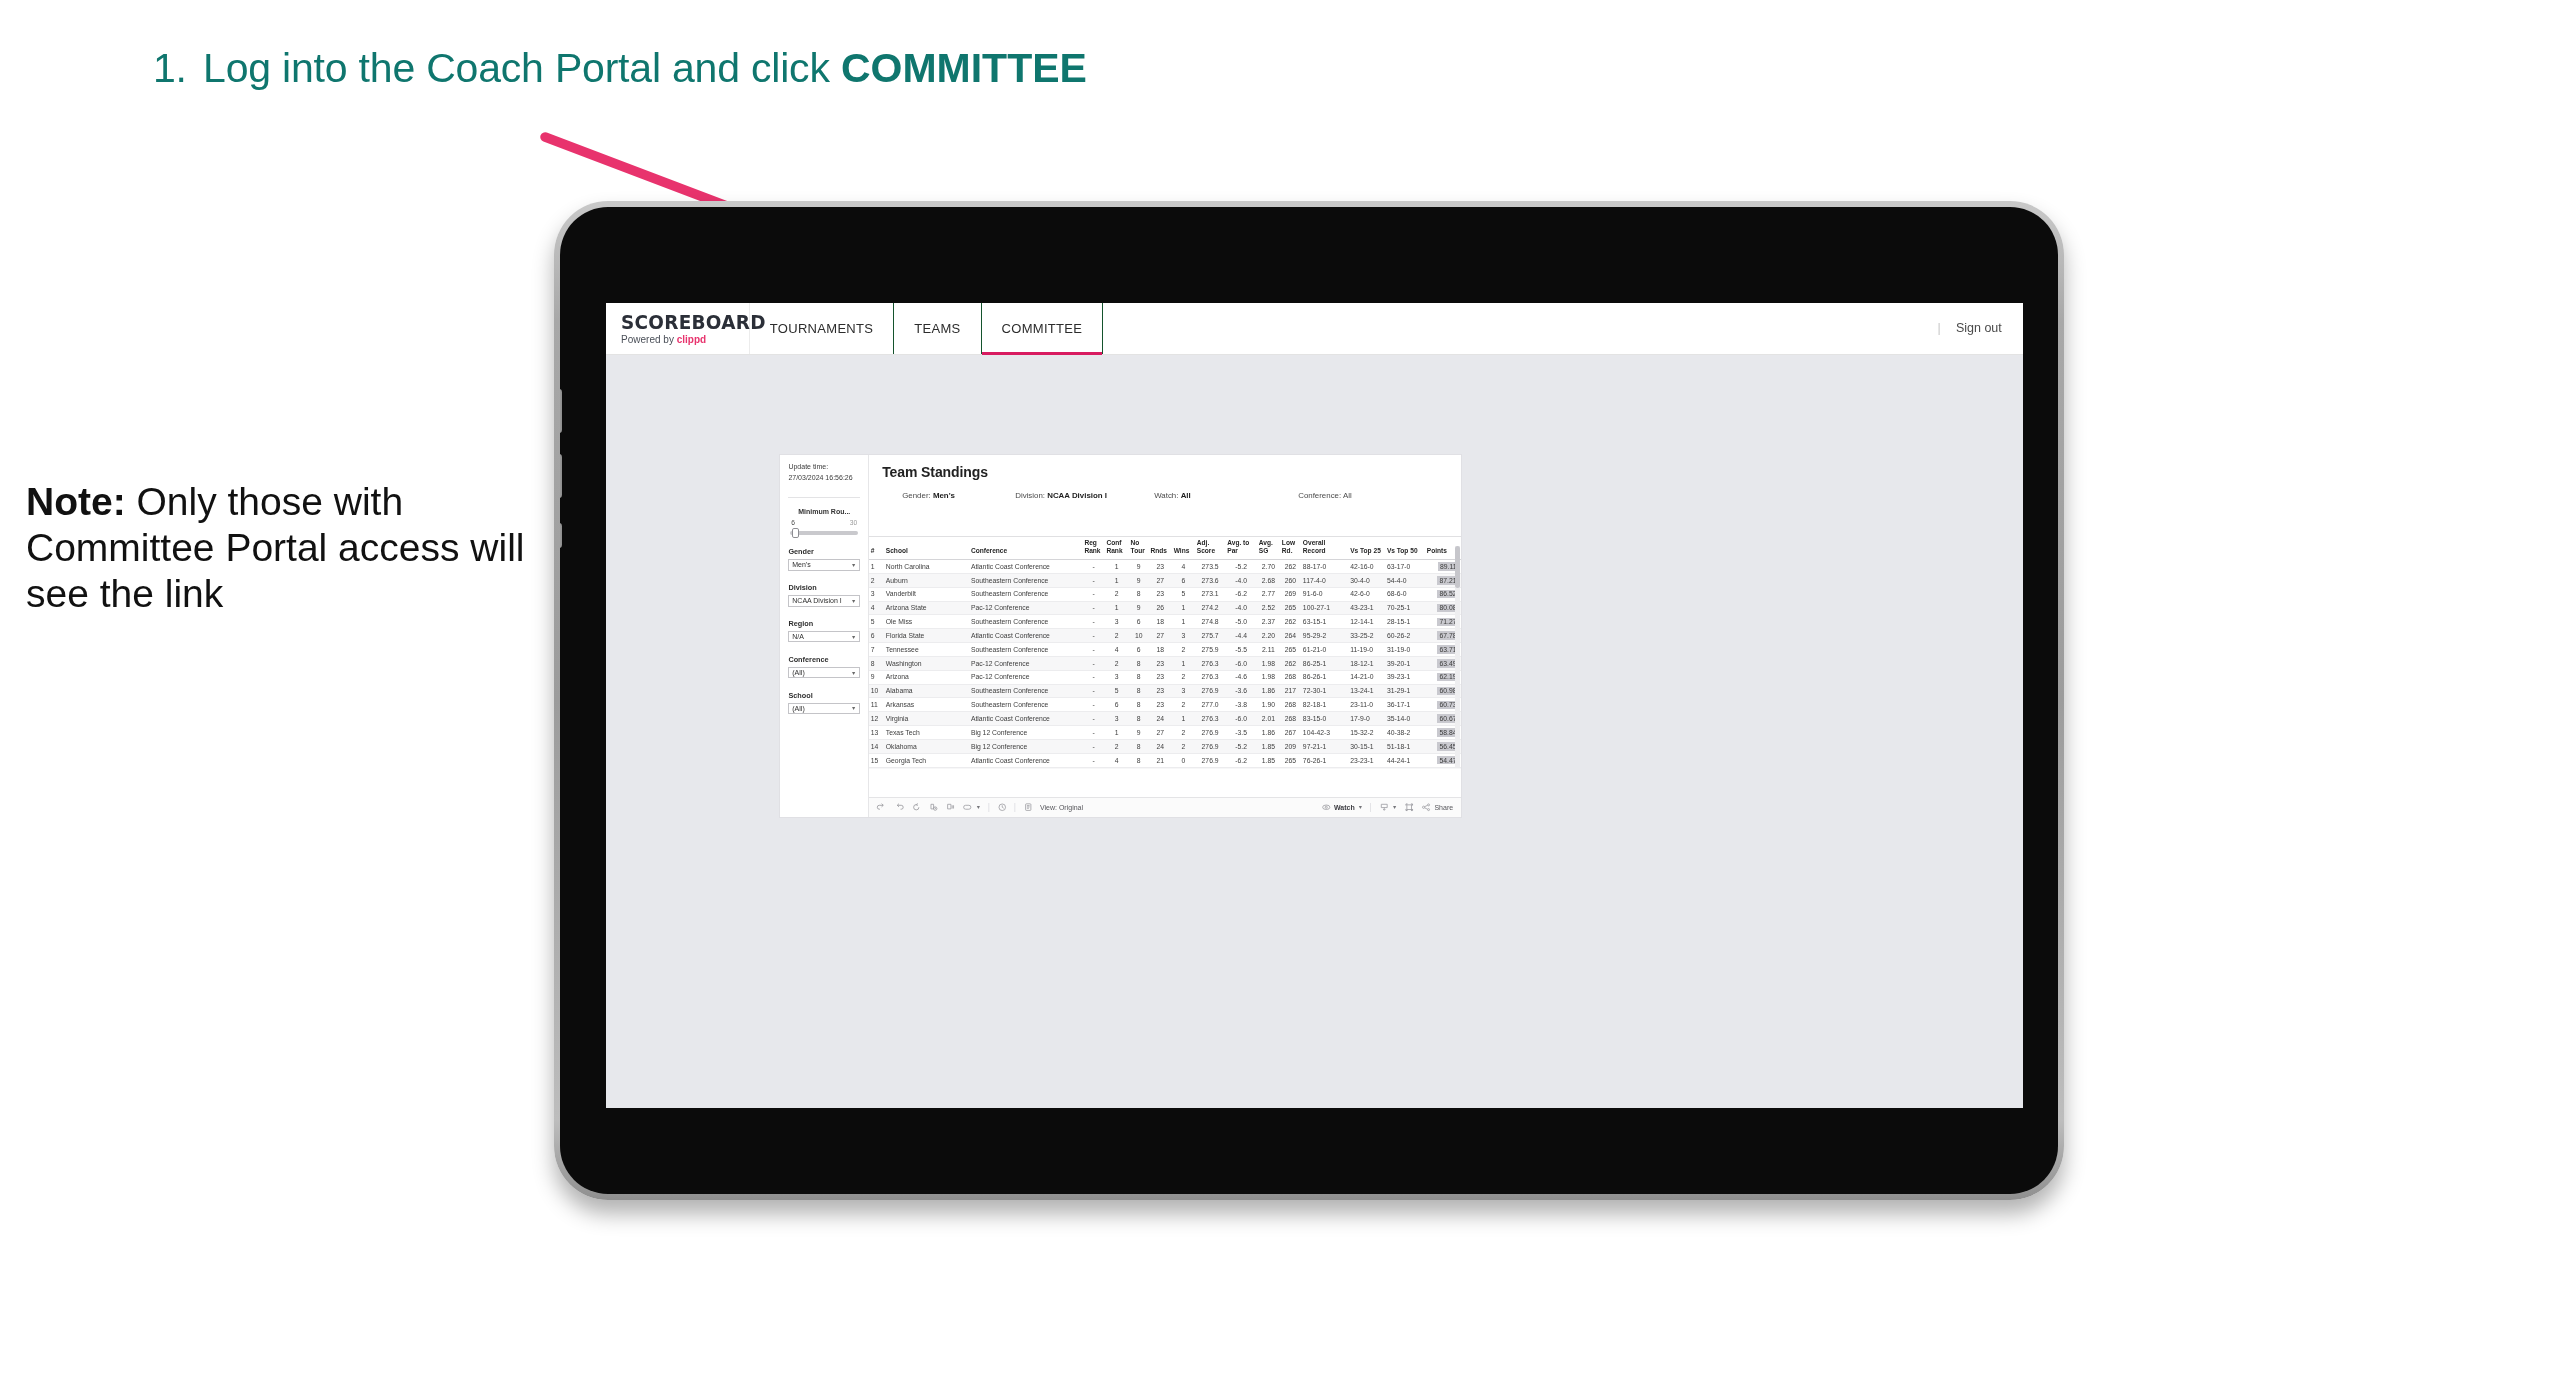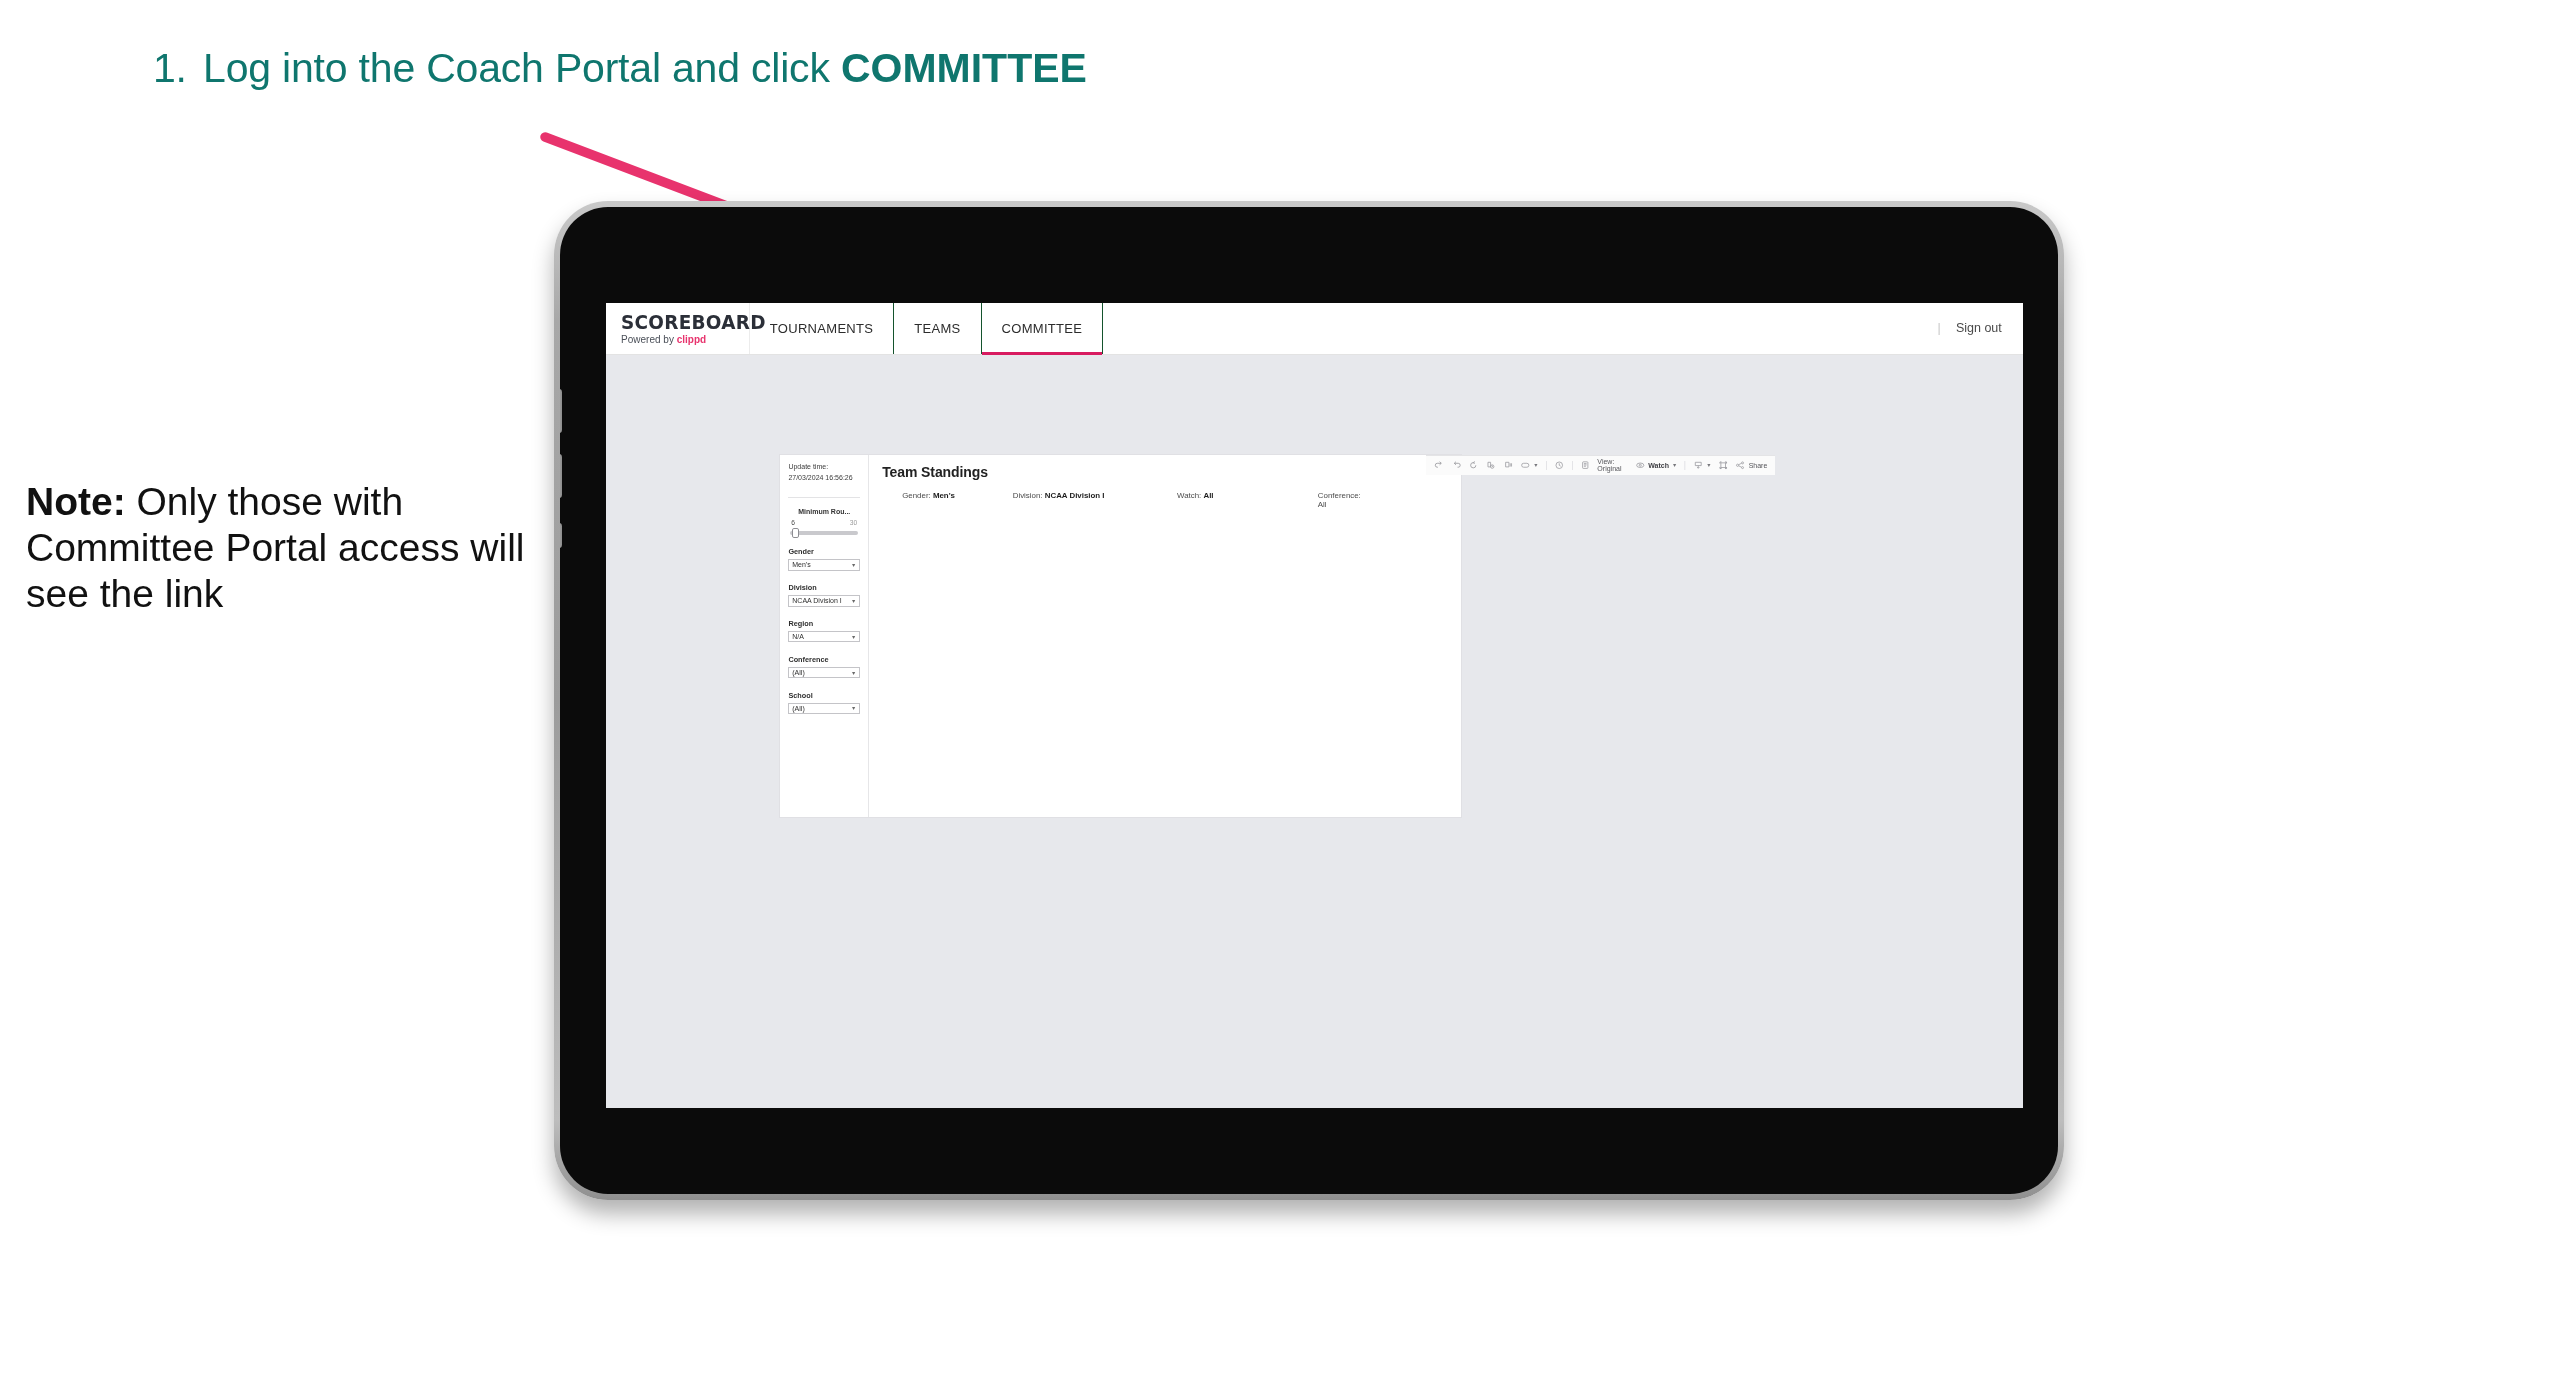--- a/index.html
+++ b/index.html
@@ -171,21 +171,21 @@
   .filter-group { margin-top: 12.5px; }
   .filter-label { font-size: 7.3px; font-weight: 700; color: #2e2e2e; margin-bottom: 2.9px; }
   .filter-select {
     height: 11.5px; border: 1px solid #c4c4c8; background: #fff;
     display: flex; align-items: center; justify-content: space-between;
     padding: 0 2.9px; font-size: 7px; color: #2e2e2e; cursor: pointer;
   }
   .filter-select .caret { font-size: 5.3px; color: #6a6a6a; }
 
   
-  #viz-body { flex: 1; display: flex; min-width: 0; gap: 28px; }
+  #viz-body { flex: 1; display: flex; flex-direction: column; min-width: 0; gap: 28px; }
   #viz-head { padding: 9.6px 0 0 13.4px; }
   #viz-title { font-size: 14px; font-weight: 700; color: #222; letter-spacing: -0.1px; }
   #viz-sub {
     display: flex; margin-top: 10.5px; font-size: 7.9px; color: #4b4b4b; margin-left: 20px;
   }
   #viz-sub .pill { margin-right: 0; }
   #viz-sub .pill b { font-weight: 700; color: #1d1d1d; }
 
   
   #table-wrap { flex: 1; margin-top: 7.7px; position: relative; overflow: hidden; }
@@ -352,21 +352,21 @@
           </div>
 
           <div id="viz-body">
             <div id="viz-head">
               <div id="viz-title">Team Standings</div>
               <div id="viz-sub">
                 <div class="pill" style="width:113px;">
                   <span>Gender:</span>
                   <b>Men's</b>
                 </div>
-                <div class="pill" style="width:168px;">
+                <div class="pill" style="width:139px;">
                   <span>Division:</span>
                   <b>NCAA Division I</b>
                 </div>
                 <div class="pill" style="width:144px;">
                   <span>Watch:</span>
                   <b>All</b>
                 </div>
                 <div class="pill">
                   <span>Conference:</span>
                   <span>All</span>

